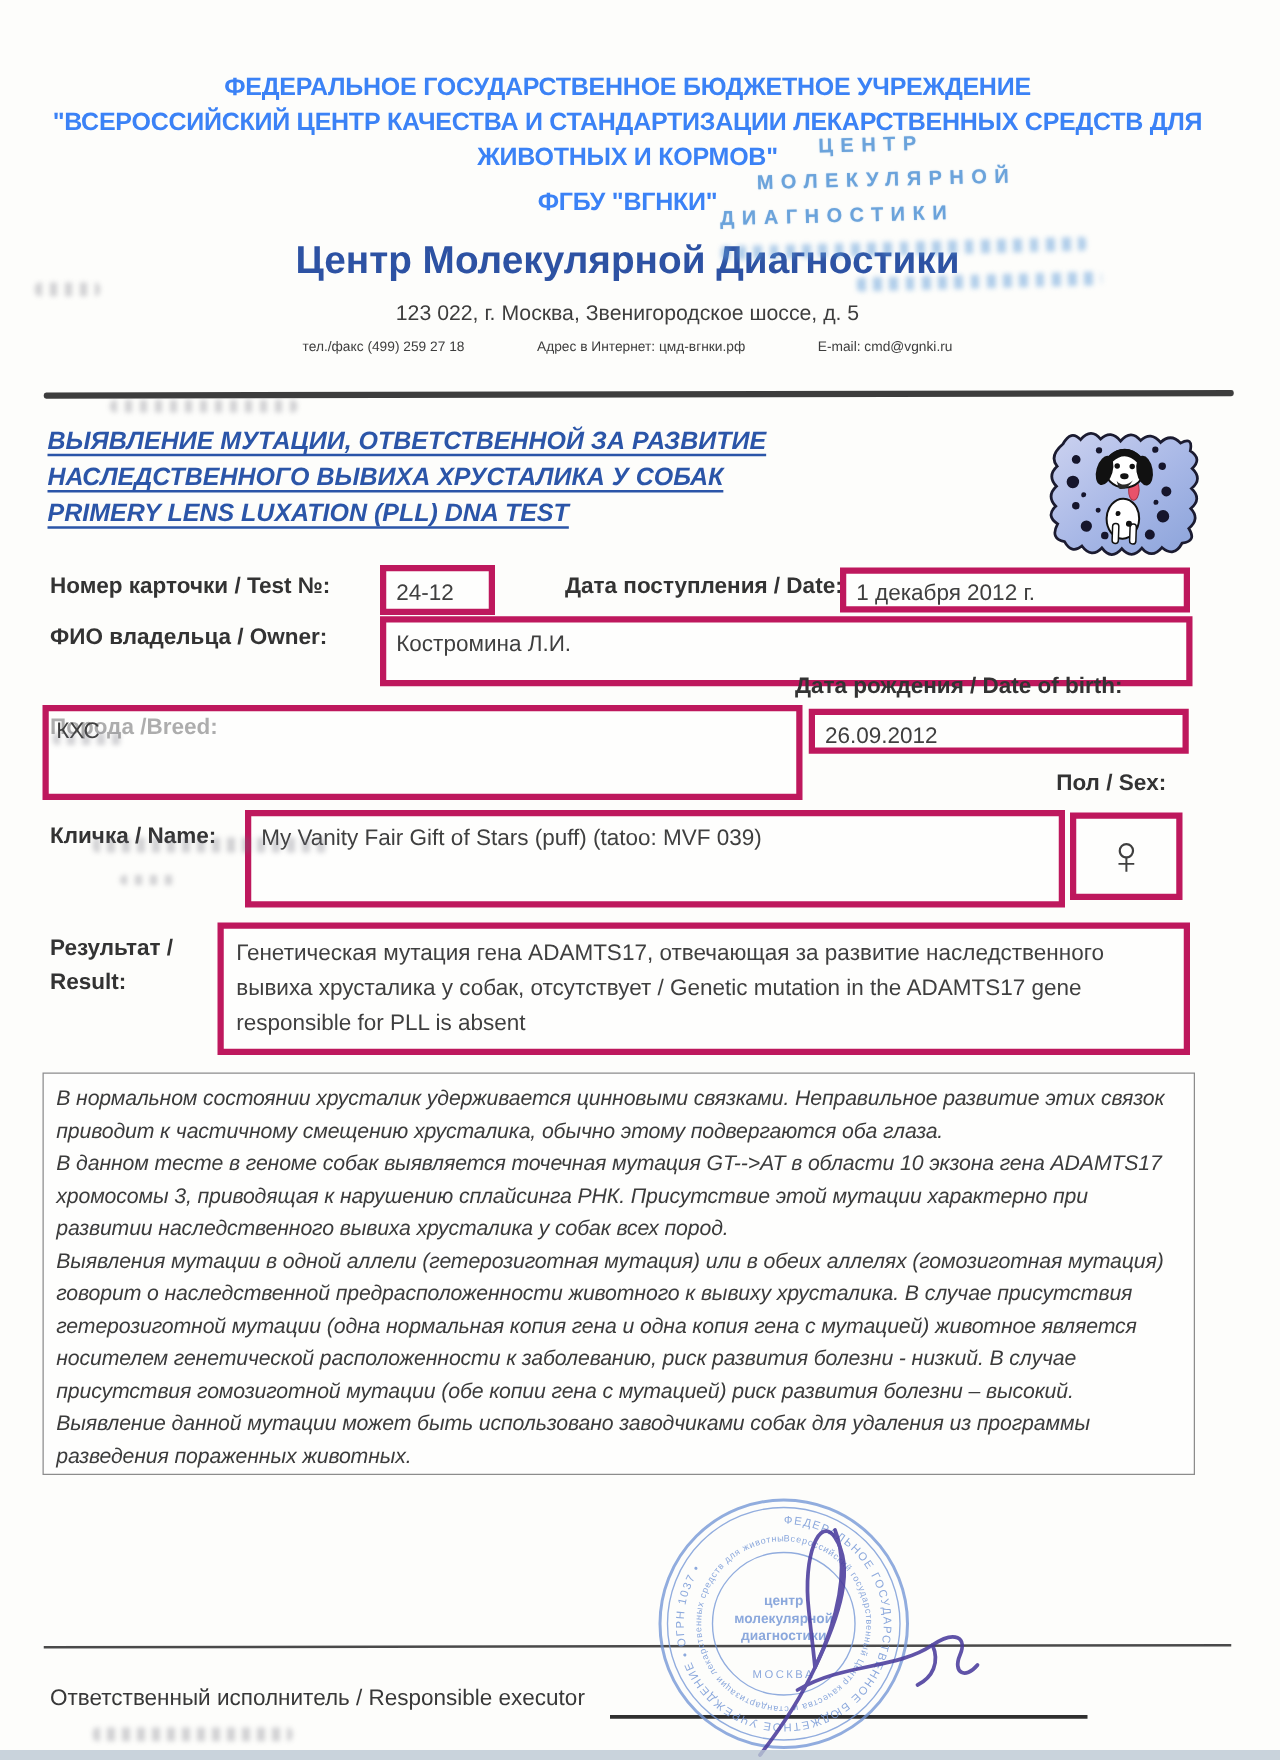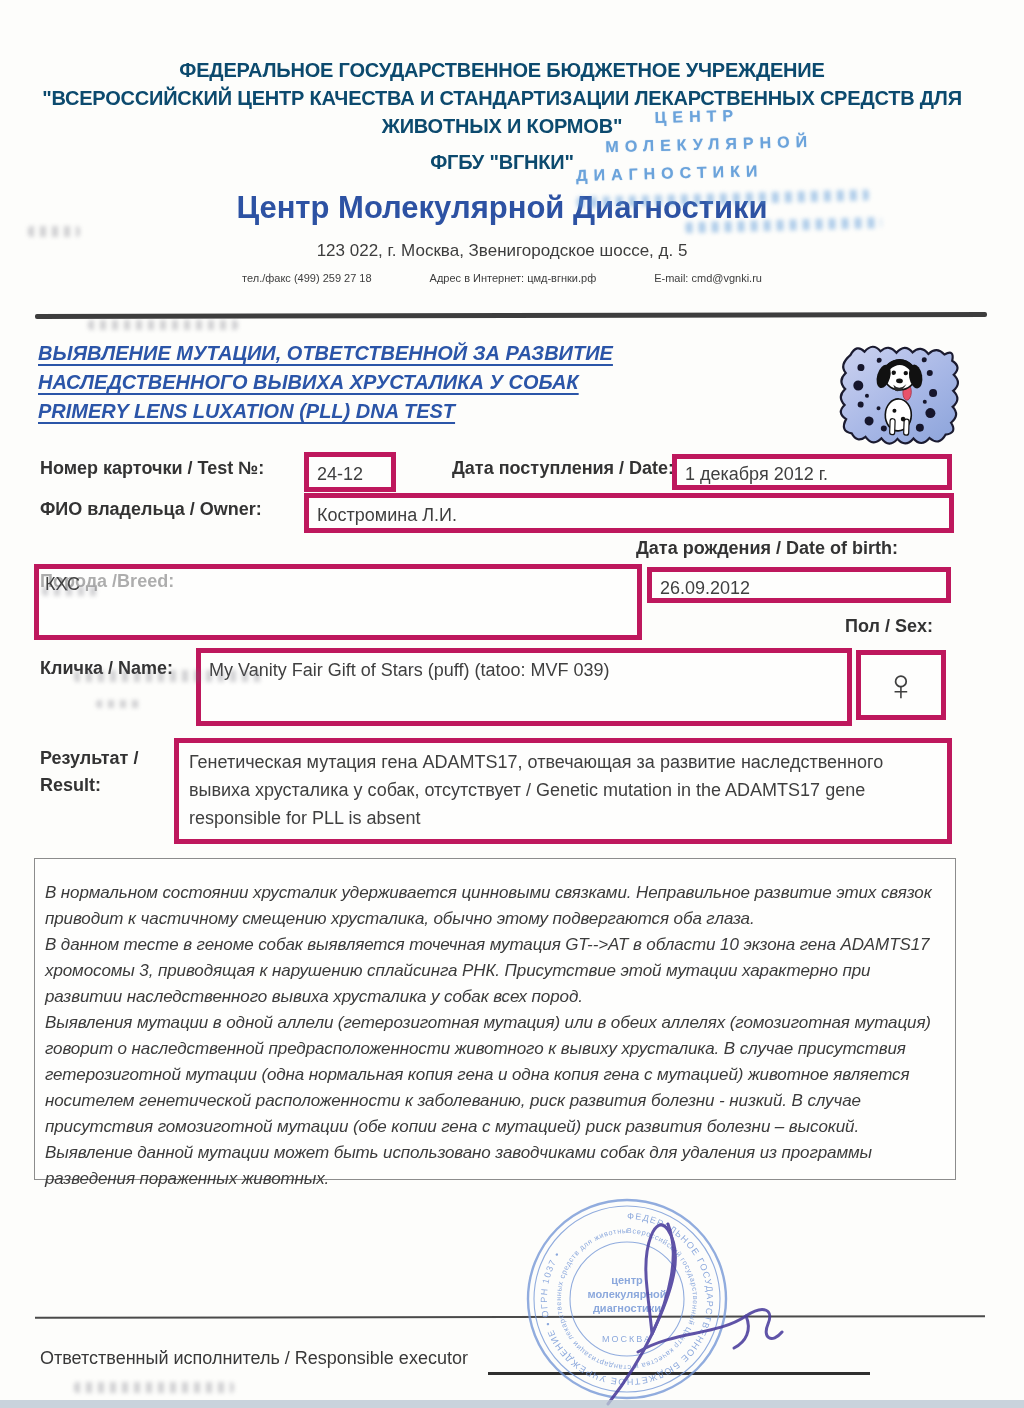--- a/index.html
+++ b/index.html
@@ -5,21 +5,21 @@
   html,body{margin:0;padding:0;}
   body{width:1024px;height:1408px;background:#e8e8e8;}
   .page{
     position:relative;width:1024px;height:1408px;overflow:hidden;
     background:#fdfdfb;
     font-family:"Liberation Sans", sans-serif;
     color:#3a3a3a;
   }
   
   .header{position:absolute;left:30px;top:56px;width:944px;text-align:center;}
-  .org-line{font-size:20px;font-weight:bold;color:#0c4a6e;line-height:28px;letter-spacing:-0.2px;}
+  .org-line{font-size:20px;font-weight:bold;color:#3b82f6;line-height:28px;letter-spacing:-0.2px;}
   .org-line4{margin-top:8px;}
   .center-title{margin-top:12px;font-size:31px;font-weight:bold;color:#2d52a3;line-height:40px;}
   .addr{margin-top:12px;font-size:17px;color:#3d3d3d;line-height:22px;}
   .contacts{margin-top:4px;display:flex;justify-content:center;gap:58px;font-size:11px;color:#3d3d3d;line-height:24px;}
   
   .ink-stamp{position:absolute;left:572px;top:102px;width:320px;transform:rotate(-1.5deg);
     color:rgba(96,156,216,0.85);font-weight:bold;pointer-events:none;}
   .ink-stamp .l{font-size:16px;letter-spacing:6px;line-height:28px;text-shadow:0 0 1px rgba(96,156,216,.6);}
   .ink-l1{margin-left:84px;}
   .ink-l2{margin-left:34px;}
@@ -37,21 +37,21 @@
   .dal-stamp{position:absolute;left:833px;top:339px;}
   
   .lbl{position:absolute;font-size:18px;font-weight:bold;color:#333;white-space:nowrap;}
   .box{position:absolute;border:5px solid #be185d;background:rgba(255,255,255,.6);box-sizing:border-box;}
   .val{font-size:18px;color:#3f3f3f;padding:6px 8px;line-height:22px;}
   .sexbox{display:flex;align-items:center;justify-content:center;}
   .sex-sym{font-family:"DejaVu Sans", sans-serif;font-size:44px;font-weight:300;color:#3f3f3f;line-height:1;}
   .result-lbl{line-height:27px;}
   
   .info-box{position:absolute;left:34px;top:858px;width:922px;height:322px;border:1px solid #8c8c8c;
-    box-sizing:border-box;padding:21px 14px 0 10px;background:rgba(255,255,255,.5);}
+    box-sizing:border-box;padding:7px 14px 0 10px;background:rgba(255,255,255,.5);}
   .info-box p{margin:0;font-size:17px;font-style:italic;color:#3b3b3b;line-height:26px;letter-spacing:-0.1px;}
   
   .line-full{position:absolute;left:35px;top:1316px;width:950px;height:2px;background:#4a4a4a;transform:rotate(-0.1deg);}
   .exec-lbl{position:absolute;left:40px;top:1348px;font-size:18px;color:#383838;}
   .line-sign{position:absolute;left:488px;top:1372px;width:382px;height:2.5px;background:#2f2f2f;}
   .seal{position:absolute;left:518px;top:1190px;}
   .signature{position:absolute;left:520px;top:1210px;}
   
   .artifact{position:absolute;border-radius:4px;filter:blur(2px);opacity:.4;
     background:repeating-linear-gradient(90deg, rgba(110,110,122,.8) 0 6px, transparent 6px 12px);}
@@ -140,21 +140,21 @@
   <div class="lbl" style="left:40px;top:458px;">Номер карточки / Test №:</div>
   <div class="box" style="left:304px;top:452px;width:92px;height:40px;">
     <div class="val">24-12</div>
   </div>
   <div class="lbl" style="left:452px;top:458px;">Дата поступления / Date:</div>
   <div class="box" style="left:672px;top:454px;width:280px;height:36px;">
     <div class="val" style="padding-top:4px;">1 декабря 2012 г.</div>
   </div>
 
   <div class="lbl" style="left:40px;top:499px;">ФИО владельца / Owner:</div>
-  <div class="box" style="left:304px;top:493px;width:650px;height:40px;">
+  <div class="box" style="left:304px;top:493px;width:650px;height:56px;">
     <div class="val">Костромина Л.И.</div>
   </div>
 
   <div class="lbl" style="left:40px;top:543px;margin-top:28px;">Порода /Breed:</div>
   <div class="lbl" style="left:636px;top:538px;">Дата рождения / Date of birth:</div>
 
   <div class="box" style="left:34px;top:564px;width:608px;height:76px;">
     <div class="val" style="padding:4px 6px;">КХС</div>
   </div>
   <div class="box" style="left:647px;top:567px;width:304px;height:36px;">

